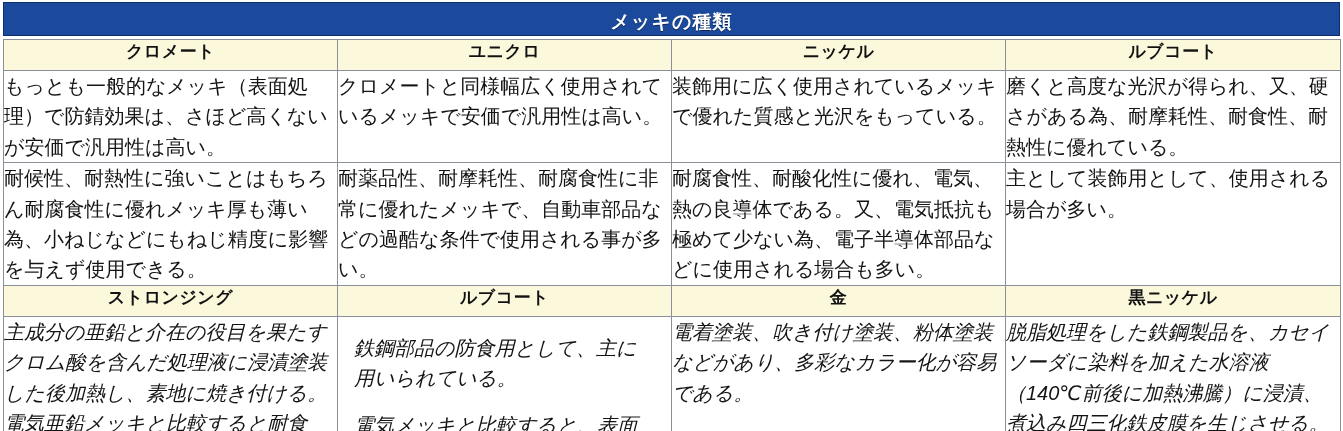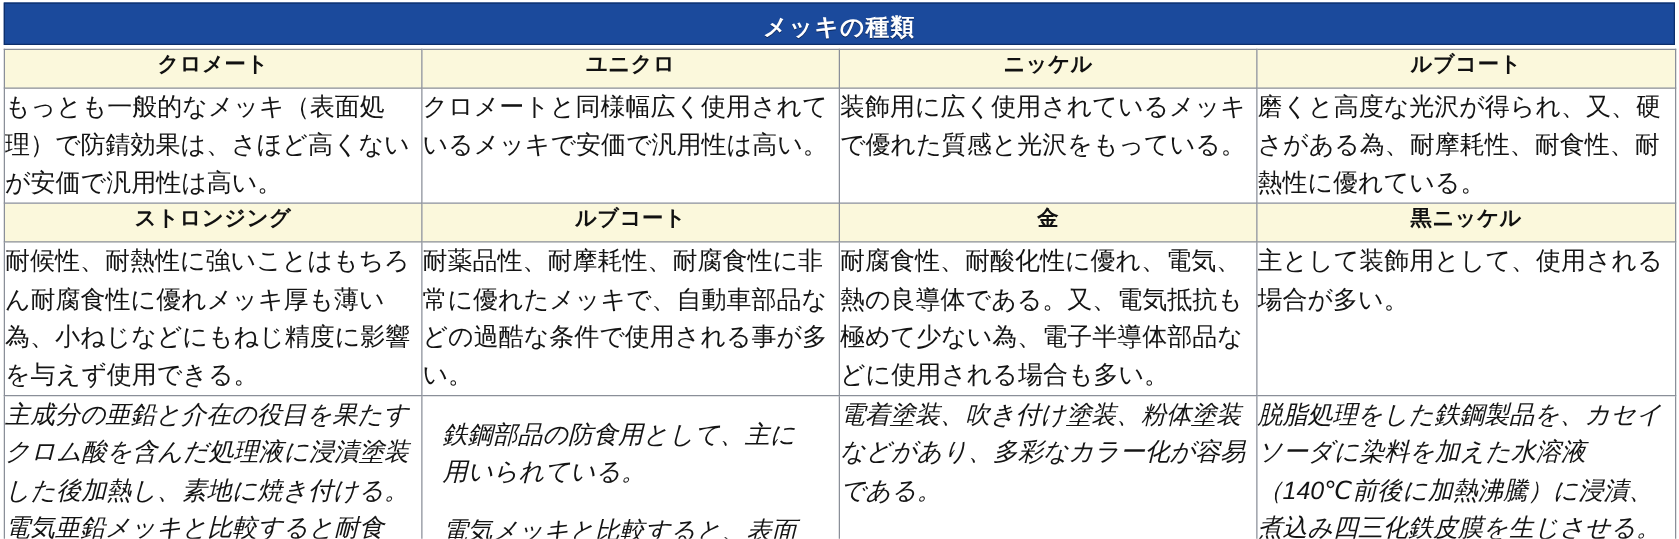--- a/index.html
+++ b/index.html
@@ -106,30 +106,30 @@
         <th class="hdr">ルブコート</th>
       </tr>
       <tr class="grp1">
         <td class="body">もっとも一般的なメッキ（表面処理）で防錆効果は、さほど高くないが安価で汎用性は高い。</td>
         <td class="body">クロメートと同様幅広く使用されているメッキで安価で汎用性は高い。</td>
         <td class="body">装飾用に広く使用されているメッキで優れた質感と光沢をもっている。</td>
         <td class="body">磨くと高度な光沢が得られ、又、硬さがある為、耐摩耗性、耐食性、耐熱性に優れている。</td>
       </tr>
 
       <tr class="grp2">
+        <td class="body">耐候性、耐熱性に強いことはもちろん耐腐食性に優れメッキ厚も薄い為、小ねじなどにもねじ精度に影響を与えず使用できる。</td>
+        <td class="body">耐薬品性、耐摩耗性、耐腐食性に非常に優れたメッキで、自動車部品などの過酷な条件で使用される事が多い。</td>
+        <td class="body">耐腐食性、耐酸化性に優れ、電気、熱の良導体である。又、電気抵抗も極めて少ない為、電子半導体部品などに使用される場合も多い。</td>
+        <td class="body">主として装飾用として、使用される場合が多い。</td>
+      </tr>
+      <tr class="grp2">
         <th class="hdr">ストロンジング</th>
         <th class="hdr">ルブコート</th>
         <th class="hdr">金</th>
         <th class="hdr">黒ニッケル</th>
-      </tr>
-      <tr class="grp2">
-        <td class="body">耐候性、耐熱性に強いことはもちろん耐腐食性に優れメッキ厚も薄い為、小ねじなどにもねじ精度に影響を与えず使用できる。</td>
-        <td class="body">耐薬品性、耐摩耗性、耐腐食性に非常に優れたメッキで、自動車部品などの過酷な条件で使用される事が多い。</td>
-        <td class="body">耐腐食性、耐酸化性に優れ、電気、熱の良導体である。又、電気抵抗も極めて少ない為、電子半導体部品などに使用される場合も多い。</td>
-        <td class="body">主として装飾用として、使用される場合が多い。</td>
       </tr>
 
       <tr class="grp3">
         <td class="body">主成分の亜鉛と介在の役目を果たすクロム酸を含んだ処理液に浸漬塗装した後加熱し、素地に焼き付ける。電気亜鉛メッキと比較すると耐食性、耐熱性、防錆性が優れていて工程中に塩酸処理を行わないので、水素脆性の恐れがない。</td>
         <td class="body">
             <p>鉄鋼部品の防食用として、主に用いられている。</p>
             <p>電気メッキと比較すると、表面の粗さや外観が劣るが、メッキの皮膜が厚く耐食性、耐久性に優れている。</p>
           </td>
         <td class="body">電着塗装、吹き付け塗装、粉体塗装などがあり、多彩なカラー化が容易である。</td>
         <td class="body">脱脂処理をした鉄鋼製品を、カセイソーダに染料を加えた水溶液（140℃前後に加熱沸騰）に浸漬、煮込み四三化鉄皮膜を生じさせる。防錆効果は、さほど高くない。</td>

